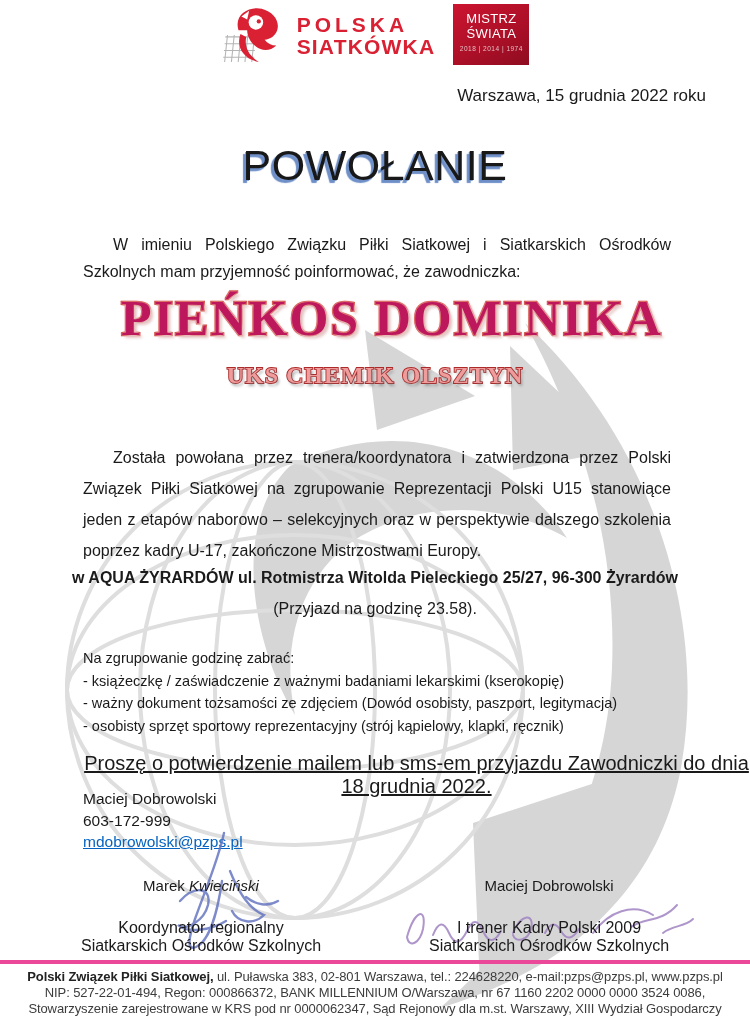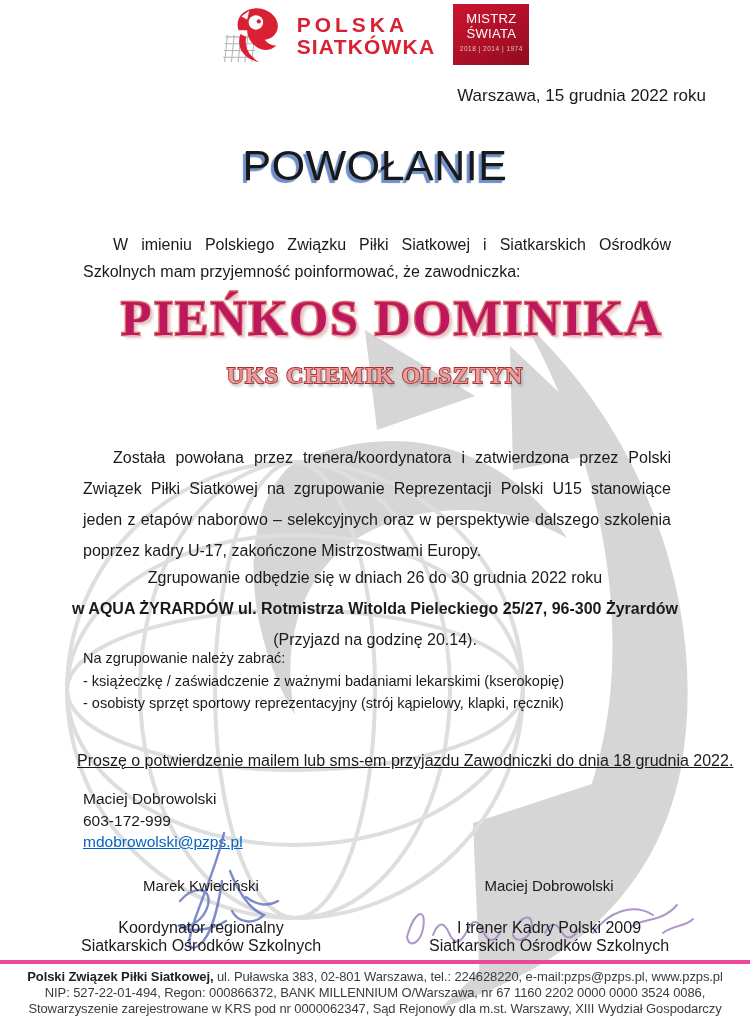--- a/index.html
+++ b/index.html
@@ -40,30 +40,30 @@
                text-shadow:2px 3px 3px rgba(110,110,110,.6); }
 
   .body-par { top:442px; left:83px; width:588px; font-size:16px; line-height:31px; text-indent:30px;
               text-align:justify; text-justify:inter-word; }
 
   .camp { top:562px; left:70px; width:610px; text-align:center; font-size:16px; line-height:31px; }
   .camp .bold { font-weight:bold; }
 
   .checklist { top:647px; left:83px; width:620px; font-size:14.5px; line-height:22.5px; }
 
-  .note { top:752px; left:77px; font-size:16px; text-decoration:underline; }
+  .note { top:752px; left:83px; font-size:20px; text-decoration:underline;text-align:center; }
 
   .contact { top:788px; left:83px; font-size:15.5px; line-height:21.5px; }
   .contact a { color:#0563c1; text-decoration:underline; }
 
   .sig { text-align:center; }
   .sig-left { top:877px; left:70px; width:262px; }
   .sig-right { top:877px; left:413px; width:272px; }
   .sig-name { font-size:15px; position:relative; z-index:2; }
-  .sig-name .it { }
+  .sig-name .it { font-style:italic; }
   .sig-roles { margin-top:25px; font-size:16px; line-height:17.5px; position:relative; z-index:2; }
   .ink { position:absolute; z-index:1; pointer-events:none; }
   .ink-left { top:-50px; left:58px; }
   .ink-right { top:16px; left:-18px; }
 
   .footer { top:960px; left:0; width:750px; border-top:4px solid #ec4899; padding-top:5px; text-align:center;
             font-size:13px; line-height:16px; color:#3c3c3c; letter-spacing:-.1px; }
   .footer .org { font-weight:bold; color:#222; }
 </style>
 </head>
@@ -119,28 +119,28 @@
 
   <div class="layer intro">W imieniu Polskiego Związku Piłki Siatkowej i Siatkarskich Ośrodków Szkolnych mam przyjemność poinformować, że zawodniczka:</div>
 
   <div class="layer player-name">PIEŃKOS DOMINIKA</div>
 
   <div class="layer club-name">UKS CHEMIK OLSZTYN</div>
 
   <div class="layer body-par">Została powołana przez trenera/koordynatora i zatwierdzona przez Polski Związek Piłki Siatkowej na zgrupowanie Reprezentacji Polski U15 stanowiące jeden z etapów naborowo – selekcyjnych oraz w perspektywie dalszego szkolenia poprzez kadry U-17, zakończone Mistrzostwami Europy.</div>
 
   <div class="layer camp">
-    <div>Zgrupowanie odbędzie się w dniach 26 do 30 grudnia 2022 roku</div>
     <div class="bold">w AQUA ŻYRARDÓW ul. Rotmistrza Witolda Pieleckiego 25/27, 96-300 Żyrardów</div>
-    <div>(Przyjazd na godzinę 20.14).</div>
+    <div>(Przyjazd na godzinę 23.58).</div>
   </div>
 
   <div class="layer checklist">
-    <div>Na zgrupowanie należy zabrać:</div>
+    <div>Na zgrupowanie godzinę zabrać:</div>
     <div>- książeczkę / zaświadczenie z ważnymi badaniami lekarskimi (kserokopię)</div>
+    <div>- ważny dokument tożsamości ze zdjęciem (Dowód osobisty, paszport, legitymacja)</div>
     <div>- osobisty sprzęt sportowy reprezentacyjny (strój kąpielowy, klapki, ręcznik)</div>
   </div>
 
   <div class="layer note">Proszę o potwierdzenie mailem lub sms-em przyjazdu Zawodniczki do dnia 18 grudnia 2022.</div>
 
   <div class="layer contact">
     <div>Maciej Dobrowolski</div>
     <div>603-172-999</div>
     <div><a href="#">mdobrowolski@pzps.pl</a></div>
   </div>

